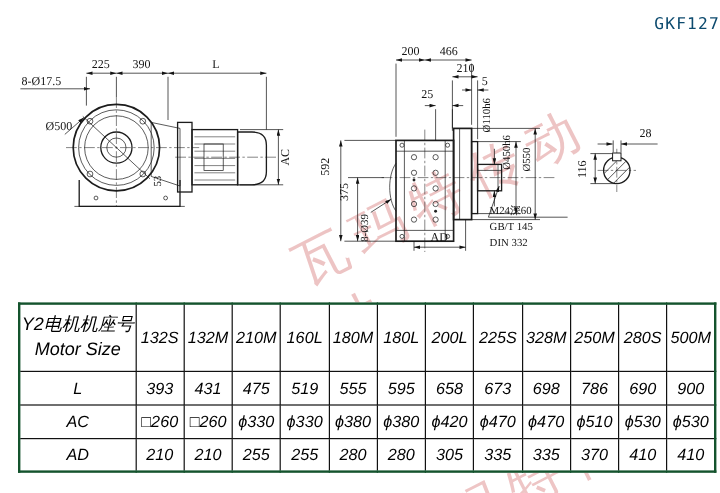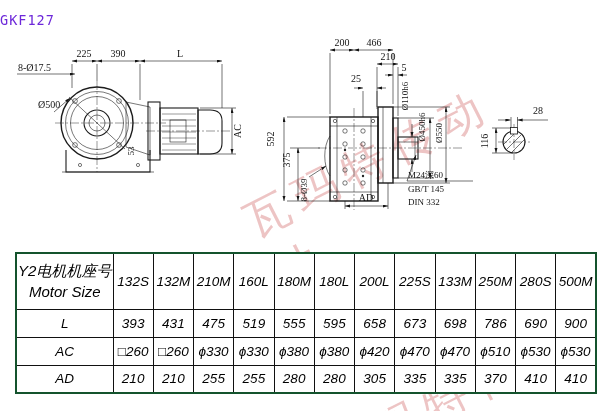--- a/index.html
+++ b/index.html
@@ -1,19 +1,19 @@
 <!DOCTYPE html>
 <html><head>
 <meta charset="utf-8">
 <style>
   html,body{margin:0;padding:0;background:#e8e8e8;}
   .page{position:relative;width:600px;height:411px;background:#ffffff;overflow:hidden;
         font-family:"Liberation Sans",sans-serif;color:#000;}
-  .title{position:absolute;left:0;top:12px;width:600px;text-align:left;
-         font-family:"DejaVu Sans Mono",monospace;font-size:13.5px;letter-spacing:1px;color:#6d28d9;}
+  .title{position:absolute;left:0;top:12px;width:600px;text-align:right;
+         font-family:"DejaVu Sans Mono",monospace;font-size:13.5px;letter-spacing:1px;color:#0c4a6e;}
   .wm{position:absolute;font-family:"Liberation Sans",sans-serif;font-size:44px;letter-spacing:10px;
       color:#cc5555;opacity:.34;transform:rotate(-27deg);transform-origin:left center;white-space:nowrap;
       pointer-events:none;}
   svg{position:absolute;left:0;top:0;}
   svg text{fill:#141414;font-family:"Liberation Serif",serif;font-size:10px;}
   svg text.s{font-size:9px;}
   .ln{stroke:#1c1c1c;fill:none;}
   .thick{stroke-width:1.4;}
   .med{stroke-width:1.1;}
   .thin{stroke-width:.6;}
@@ -235,21 +235,21 @@
           <div>Motor Size</div>
         </td>
         <td class="chead">132S</td>
         <td class="chead">132M</td>
         <td class="chead">210M</td>
         <td class="chead">160L</td>
         <td class="chead">180M</td>
         <td class="chead">180L</td>
         <td class="chead">200L</td>
         <td class="chead">225S</td>
-        <td class="chead">133M</td>
+        <td class="chead">328M</td>
         <td class="chead">250M</td>
         <td class="chead">280S</td>
         <td class="chead">500M</td>
       </tr>
       <tr class="drow">
         <td>L</td>
         <td>393</td>
         <td>431</td>
         <td>475</td>
         <td>519</td>

